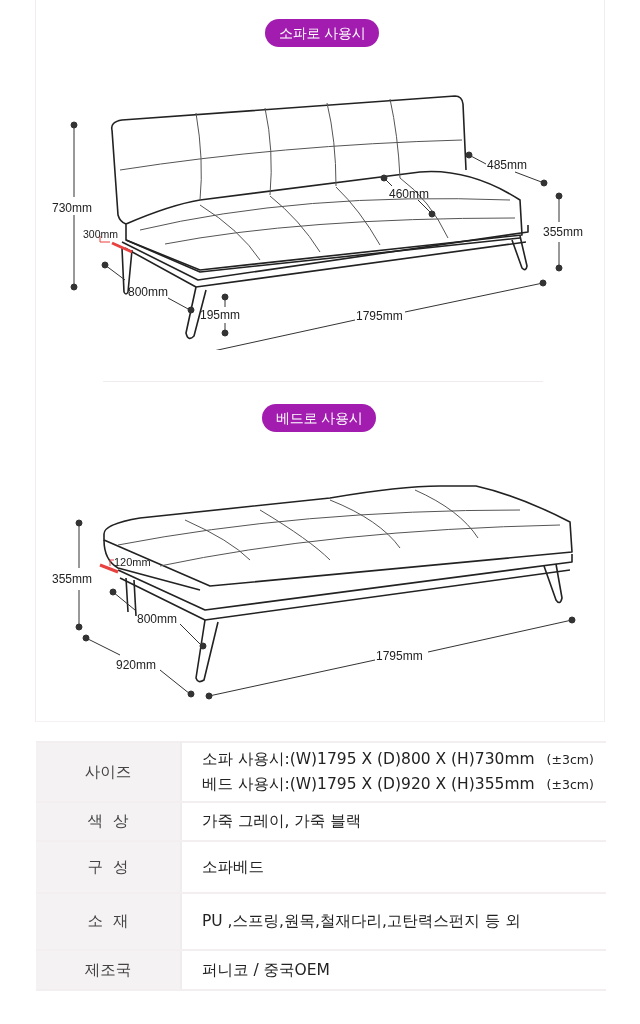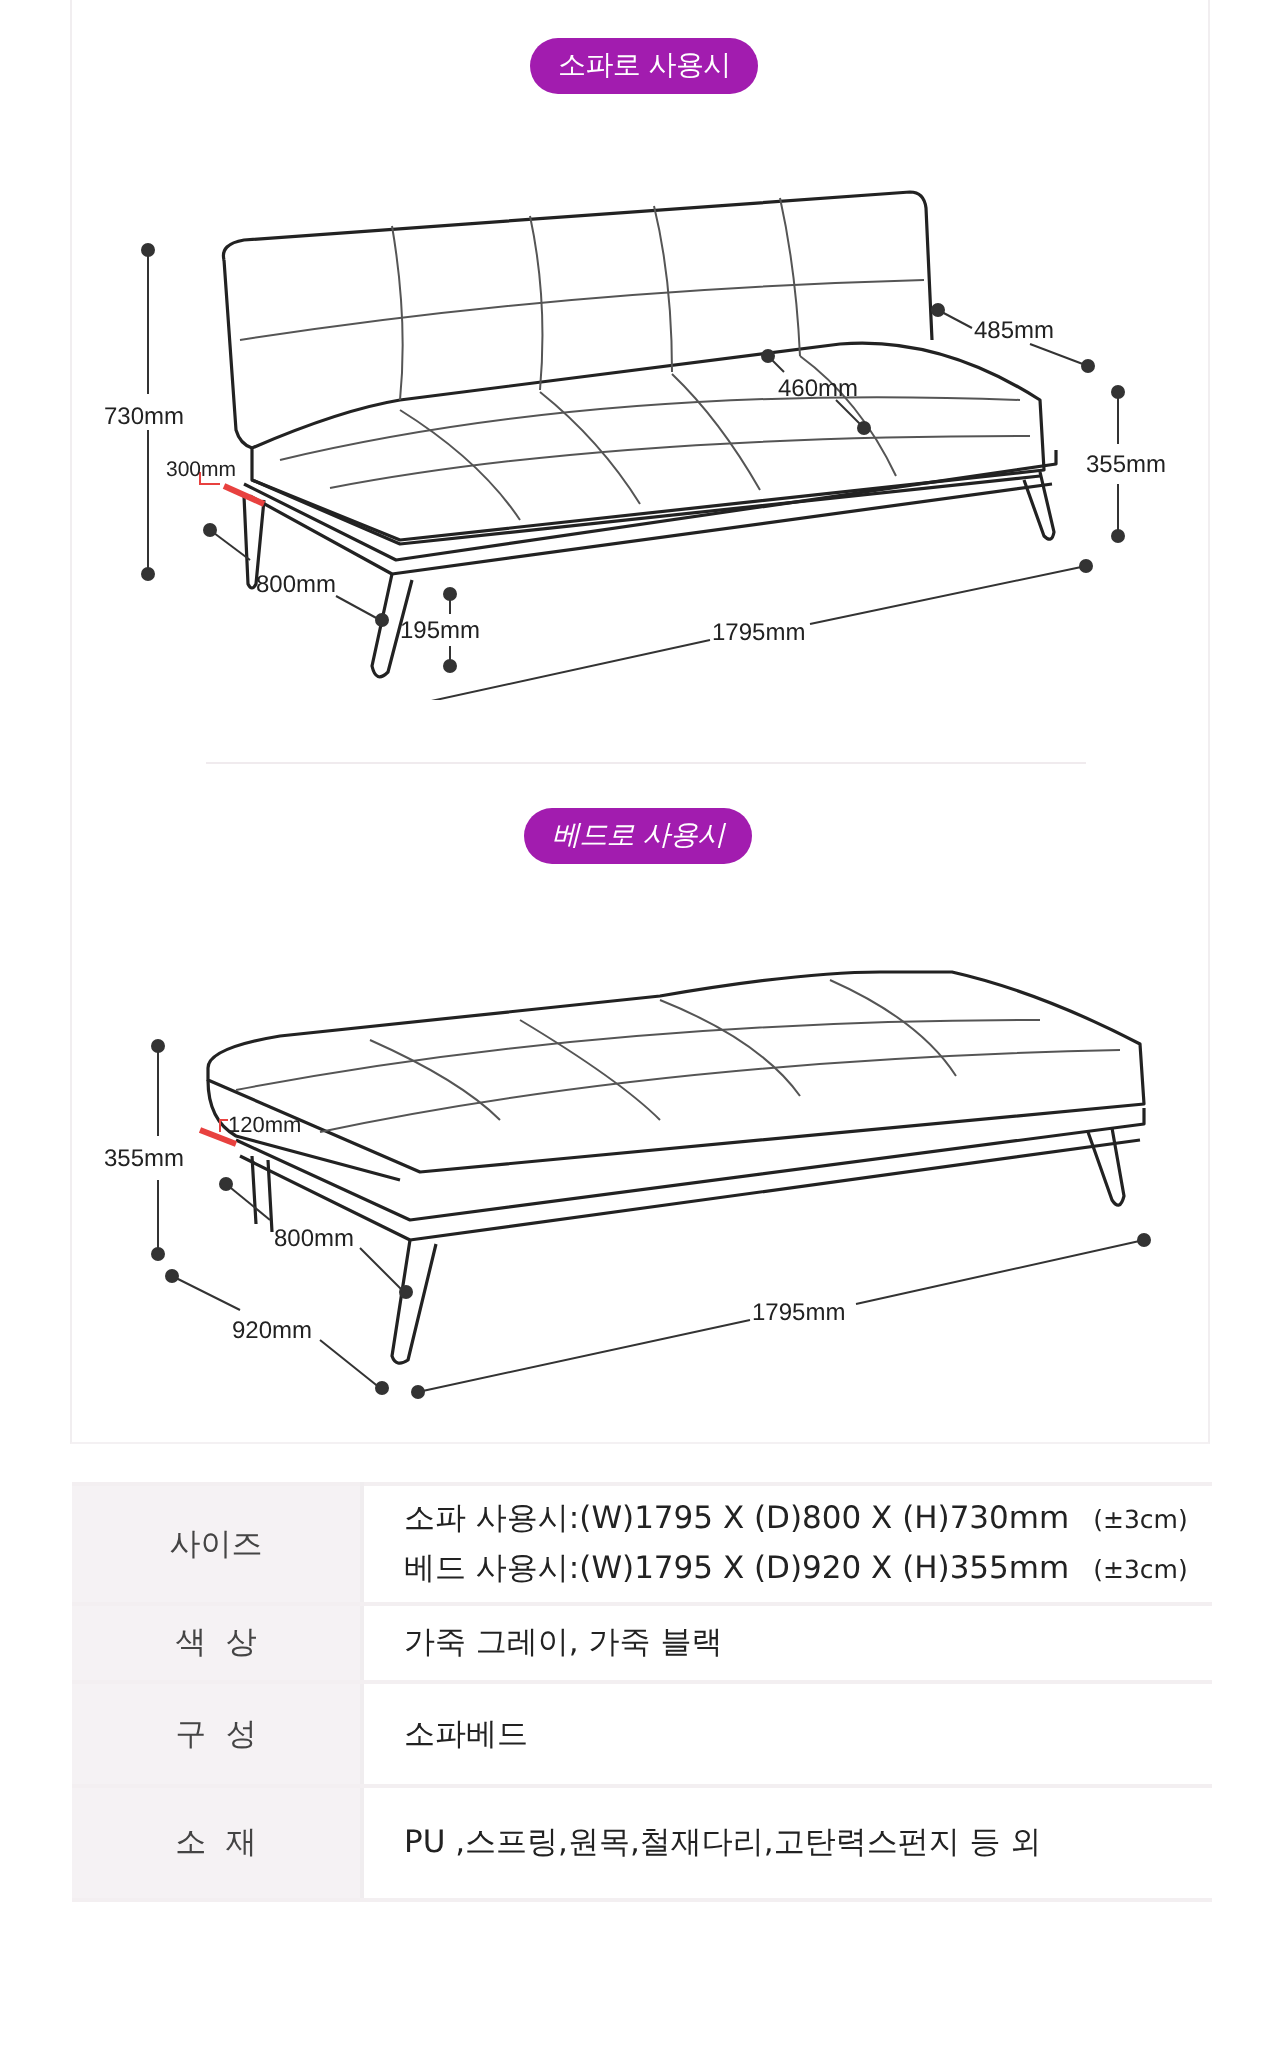--- a/index.html
+++ b/index.html
@@ -92,21 +92,21 @@
   <text class="dim" x="128" y="296">800mm</text>
   <text class="dim" x="200" y="319">195mm</text>
   <text class="dim" x="356" y="320">1795mm</text>
   <text class="dim" x="487" y="169">485mm</text>
   <text class="dim" x="389" y="198">460mm</text>
   <text class="dim" x="543" y="236">355mm</text>
 </svg>
 
 <div class="divider"></div>
 
-<div class="pill" style="left:262px;top:404px;font-style:italic;">베드로 사용시</div>
+<div class="pill" style="left:262px;top:404px;">베드로 사용시</div>
 
 <svg class="diag" style="top:470px" width="640" height="240" viewBox="0 470 640 240">
   <g fill="none" stroke="#222" stroke-width="1.6" stroke-linejoin="round">
     <path d="M104,534 Q104,524 140,518 L330,498 Q400,486 440,486 L476,486 Q520,496 570,522 L572,552 L210,586 L104,540 Z" fill="#fff"></path>
     <path d="M104,540 Q104,560 118,568 L200,590"></path>
     <path d="M118,570 L205,610 L572,562 L572,554"></path>
     <path d="M120,578 L205,620 L570,570"></path>
     <path d="M205,620 L196,678 Q198,684 204,680 L218,622"></path>
     <path d="M544,566 L556,600 Q560,606 562,598 L556,564"></path>
     <path d="M126,578 L128,612 M134,580 L136,616"></path>
@@ -160,14 +160,18 @@
     <td class="v">가죽 그레이, 가죽 블랙</td>
   </tr>
   <tr style="height:52px">
     <td class="h" style="white-space:pre">구  성</td>
     <td class="v">소파베드</td>
   </tr>
   <tr style="height:57px">
     <td class="h" style="white-space:pre">소  재</td>
     <td class="v">PU ,스프링,원목,철재다리,고탄력스펀지 등 외</td>
   </tr>
+  <tr style="height:40px">
+    <td class="h">제조국</td>
+    <td class="v">퍼니코 / 중국OEM</td>
+  </tr>
 </tbody>
   </table>
 
 </body></html>

